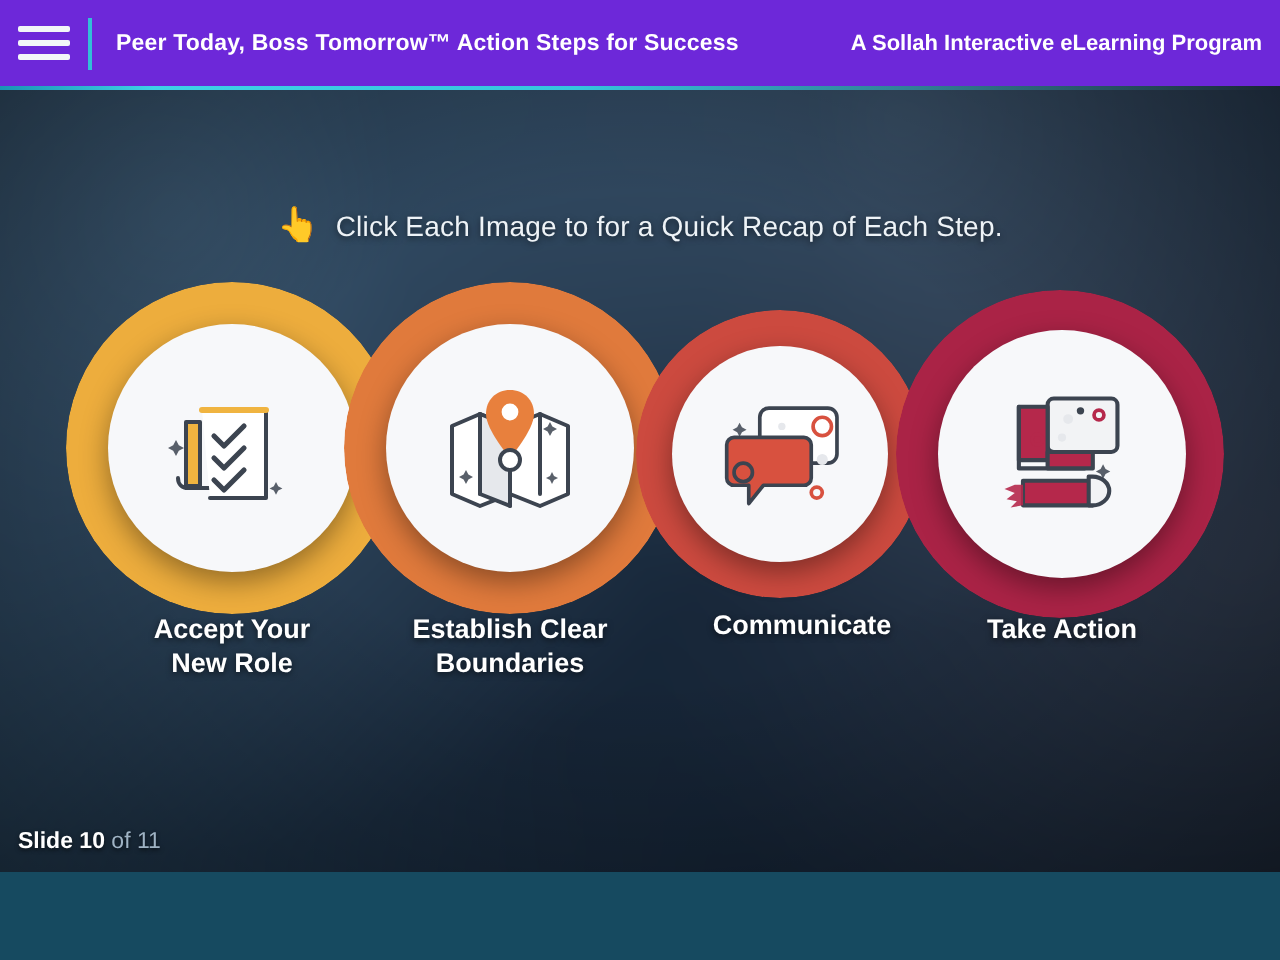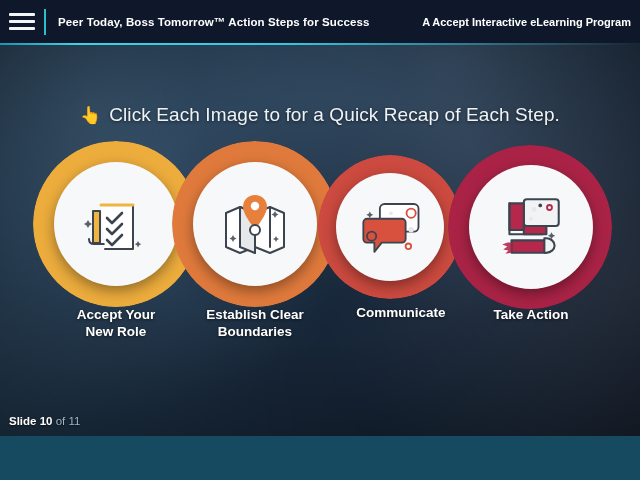--- a/index.html
+++ b/index.html
@@ -38,21 +38,21 @@
   }
   #slide-vignette {
     position: absolute; inset: 0;
     background: radial-gradient(ellipse at 50% 45%, rgba(0,0,0,0) 40%, rgba(0,0,0,0.42) 100%);
   }
 
   
   #header {
     position: absolute; left: 0; top: 0;
     width: 640px; height: 43px;
-    background: #0f172a;
+    background: #6d28d9;
     display: flex; align-items: center;
     z-index: 40;
   }
   #hamburger {
     width: 44px; height: 43px;
     display: flex; flex-direction: column;
     align-items: center; justify-content: center;
     gap: 4px;
     cursor: pointer;
   }
@@ -85,21 +85,21 @@
   }
 
   
   #instruction {
     position: absolute; left: 0; top: 62px; width: 640px;
     display: flex; align-items: center; justify-content: center;
     gap: 8px; z-index: 20;
   }
   #hand-icon { font-size: 17px; line-height: 1; }
   #instruction-text {
-    font-size: 19px; color: #eef3f7; letter-spacing: .1px;
+    font-size: 14px; color: #eef3f7; letter-spacing: .1px;
     text-shadow: 0 1px 3px rgba(0,0,0,.55);
     white-space: nowrap;
   }
 
   
   #steps {
     position: absolute; left: 0; top: 95px; width: 640px; height: 250px;
     z-index: 10;
   }
   .step { position: absolute; top: 0; }
@@ -305,17 +305,17 @@
   <div id="header">
     <div id="hamburger">
       <span></span>
       <span></span>
       <span></span>
     </div>
     <div id="hdr-divider"></div>
     <div id="hdr-titles">
       <div id="hdr-title">Peer Today, Boss Tomorrow™ Action Steps for Success</div>
     </div>
-    <div id="hdr-right">A Accept Interactive eLearning Program</div>
+    <div id="hdr-right">A Sollah Interactive eLearning Program</div>
   </div>
   <div id="hdr-rule"></div>
 
 </div>
 
 </body></html>

